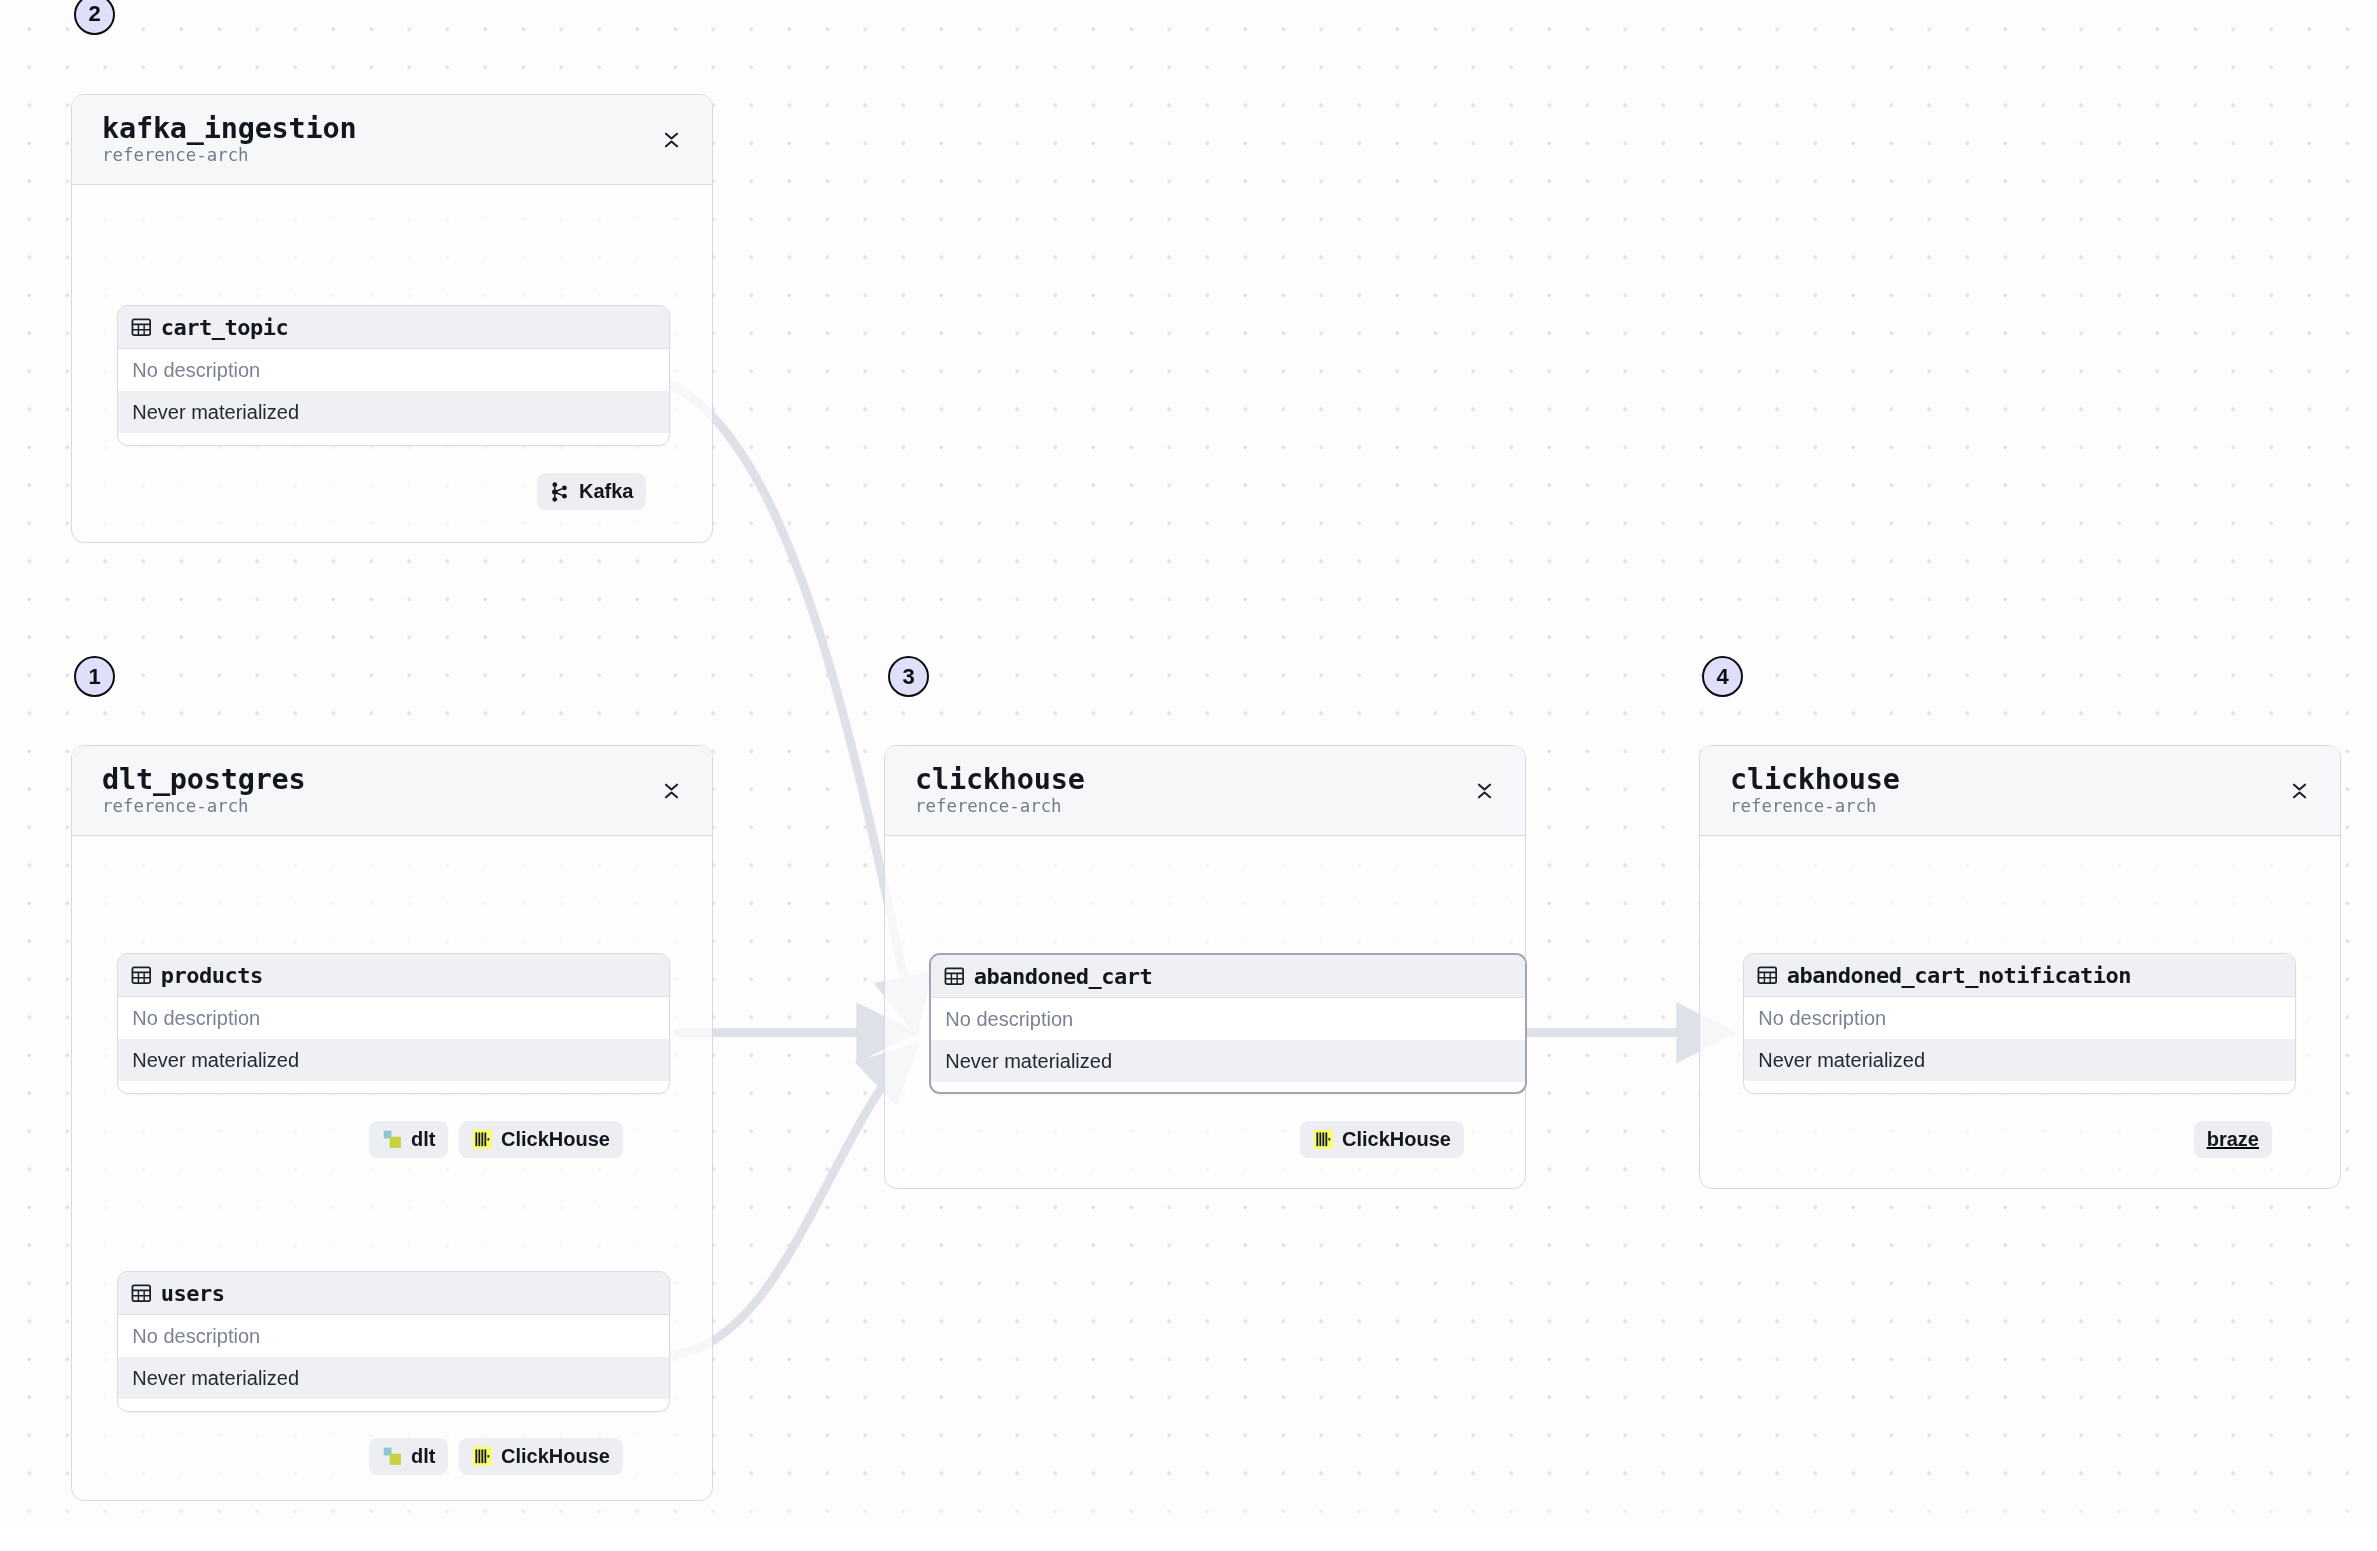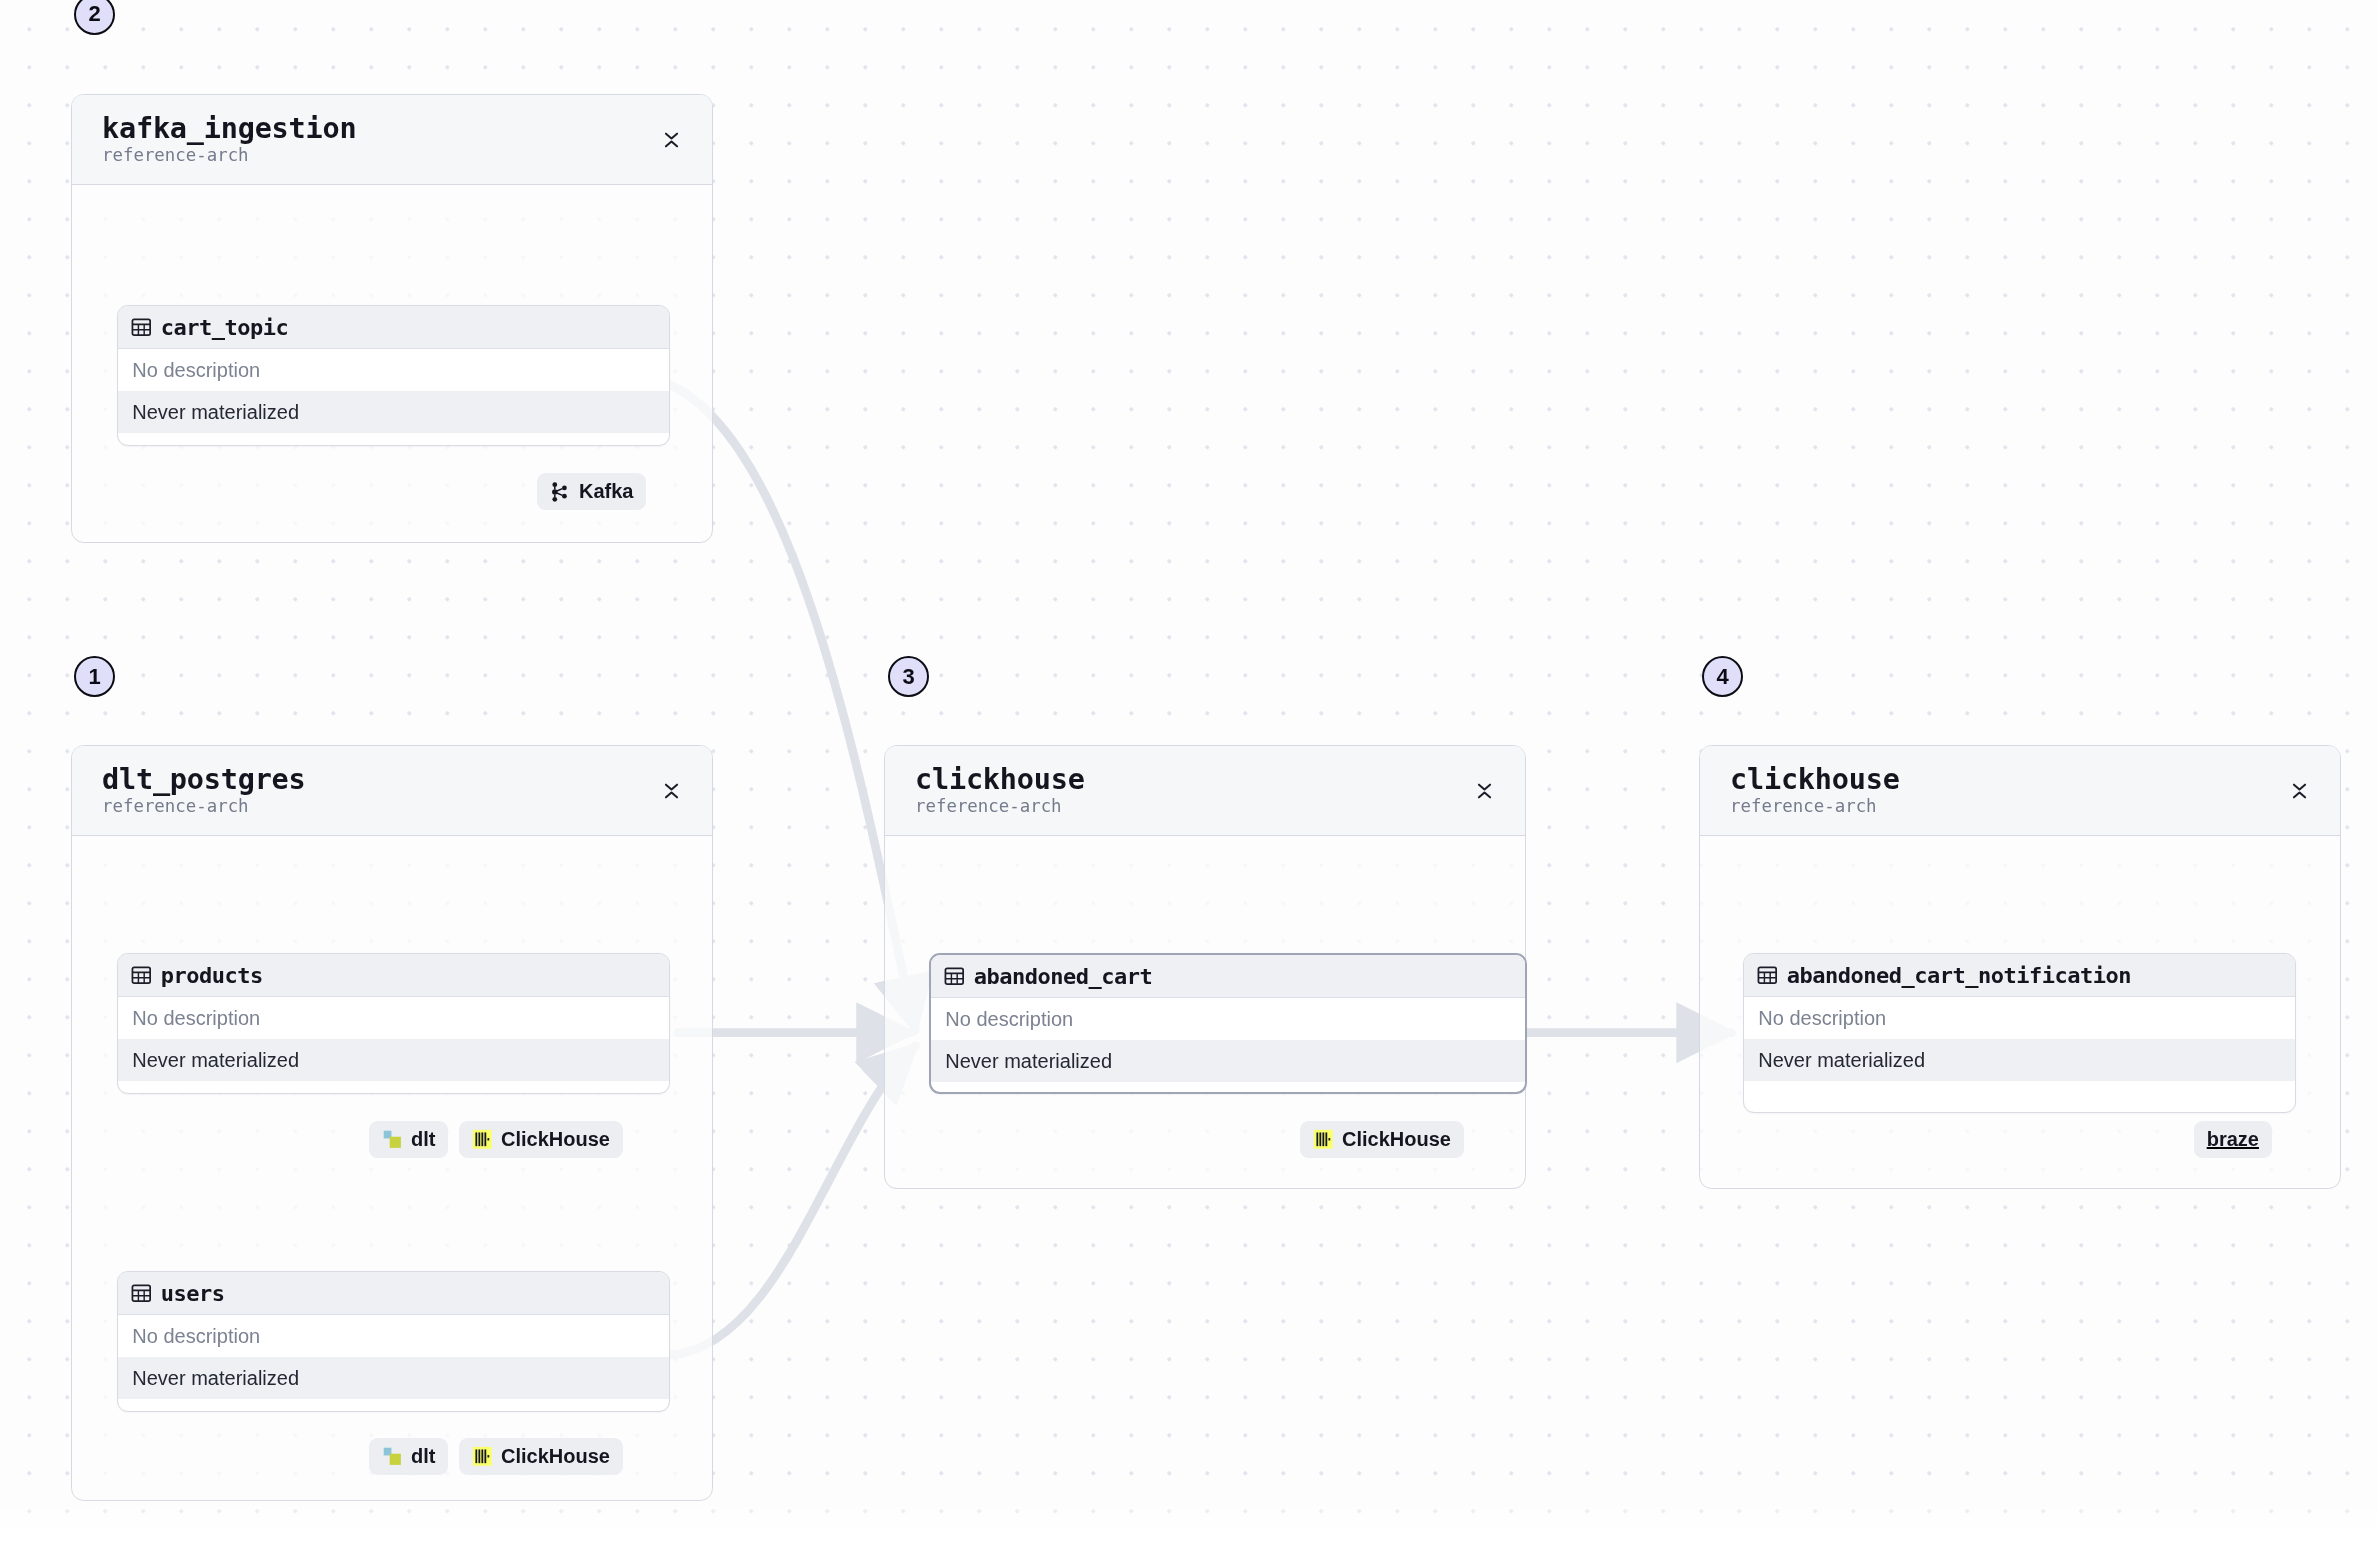--- a/index.html
+++ b/index.html
@@ -389,21 +389,21 @@
       </div>
       <div class="collapse-btn">
         <svg width="19" height="24" viewBox="0 0 24 30" fill="none">
           <path d="M5 7 L12 13 L19 7" stroke="#1b1e28" stroke-width="2.6" stroke-linecap="round" stroke-linejoin="round"></path>
           <path d="M5 23 L12 17 L19 23" stroke="#1b1e28" stroke-width="2.6" stroke-linecap="round" stroke-linejoin="round"></path>
         </svg>
       </div>
     </div>
   </div>
 
-  <div class="asset" style="left:1743px; top:953px; width:553px; height:160px;">
+  <div class="asset" style="left:1743px; top:953px; width:553px; height:141px;">
     <div class="asset-head">
       <span class="badge-icon">
         <svg width="20.6" height="20.6" viewBox="0 0 20 20" fill="none">
           <rect x="1.4" y="2.4" width="17.2" height="15.2" rx="1.6" stroke="#1b1e28" stroke-width="1.7"></rect>
           <path d="M1.4 7.2 H18.6" stroke="#1b1e28" stroke-width="1.7"></path>
           <path d="M1.4 12.4 H18.6" stroke="#1b1e28" stroke-width="1.4"></path>
           <path d="M7.2 7.2 V17.6" stroke="#1b1e28" stroke-width="1.4"></path>
           <path d="M12.8 7.2 V17.6" stroke="#1b1e28" stroke-width="1.4"></path>
         </svg>
       </span>

